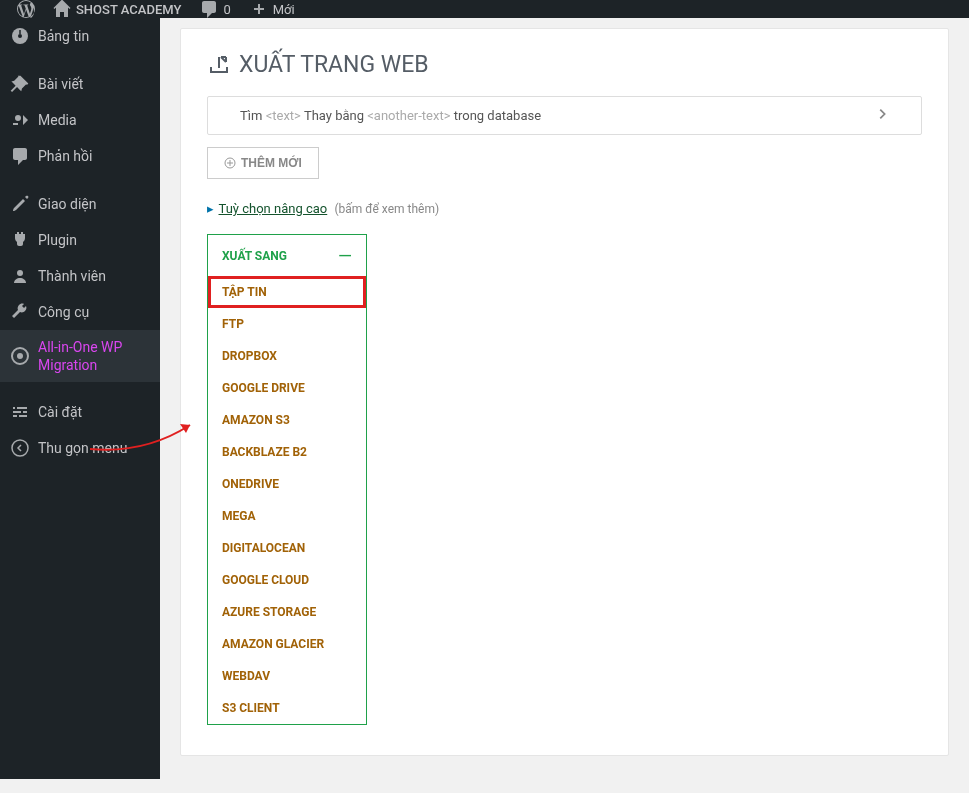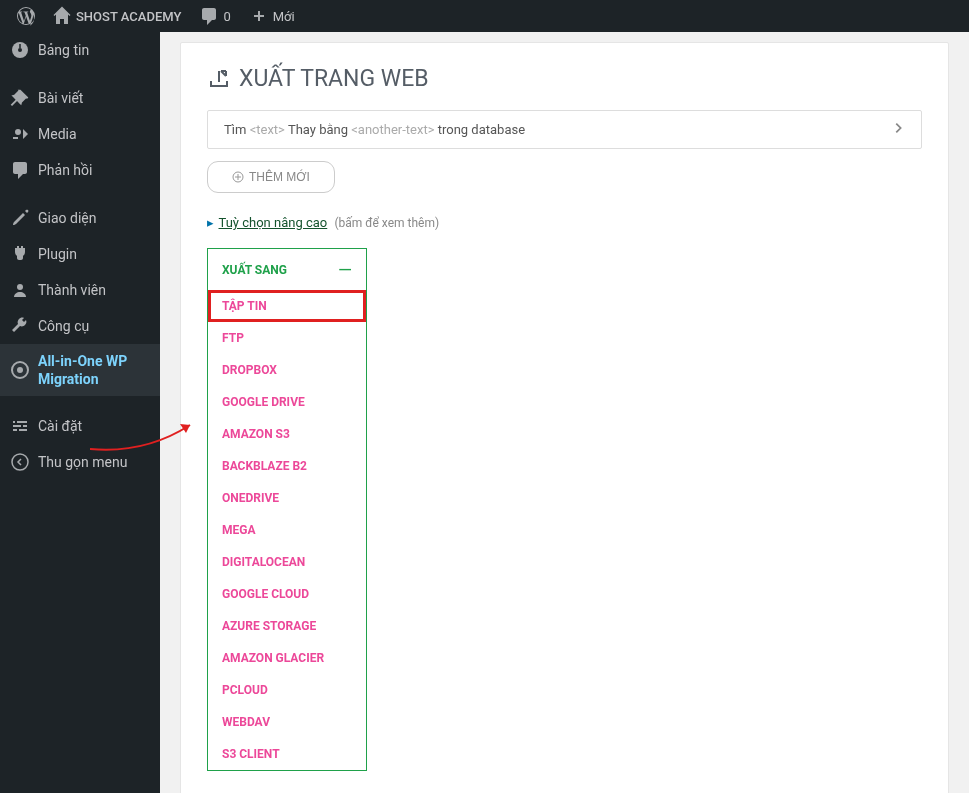--- a/index.html
+++ b/index.html
@@ -1,57 +1,57 @@
 <!DOCTYPE html>
 <html><head>
 <meta charset="utf-8">
 <style>
 * { box-sizing: border-box; margin: 0; padding: 0; }
 body { font-family: -apple-system, BlinkMacSystemFont, "Segoe UI", Roboto, sans-serif; background: #f1f1f1; width: 969px; height: 793px; overflow: hidden; position: relative; }
 
-.topbar { background: #1d2327; height: 32px; display: flex; align-items: center; padding: 0 8px; color: #c3c4c7; font-size: 13px; }
+.topbar { background: #1d2327; height: 18px; display: flex; align-items: center; padding: 0 8px; color: #c3c4c7; font-size: 13px; }
 .topbar-item { display: flex; align-items: center; padding: 0 8px; height: 32px; cursor: pointer; }
 .topbar svg { width: 20px; height: 20px; fill: #a7aaad; }
 .topbar .site-name { margin-left: 4px; font-weight: 500; }
 .topbar .sep { margin: 0 2px; }
 
 .container { display: flex; height: calc(100% - 32px); }
 
 .sidebar { width: 160px; background: #1d2327; color: #c3c4c7; font-size: 14px; flex-shrink: 0; position: relative; }
 .sidebar-item { display: flex; align-items: center; padding: 8px 10px; cursor: pointer; position: relative; }
 .sidebar-item svg { width: 20px; height: 20px; fill: #a7aaad; margin-right: 8px; flex-shrink: 0; }
-.sidebar-item.current { background: #2c3338; color: #7dd3fc; font-weight: 700; }
+.sidebar-item.current { background: #2c3338; color: #d946ef; font-weight: 400; }
 .sidebar-item.current::after { content: ""; position: absolute; right: -8px; top: 50%; transform: translateY(-50%); border: 8px solid transparent; border-right-color: #f1f1f1; }
 .sidebar-gap { height: 12px; }
 .submenu { background: #32373c; }
 .submenu-item { padding: 8px 12px; font-size: 13px; cursor: pointer; color: #b4b9be; display: flex; align-items: center; }
 .submenu-item.active { color: #fff; font-weight: 600; }
 .badge { background: #d63638; color: #fff; border-radius: 9px; min-width: 18px; height: 18px; display: inline-flex; align-items: center; justify-content: center; font-size: 11px; margin-left: 6px; padding: 0 5px; }
 
 .content { flex: 1; background: #f1f1f1; padding: 10px 20px 20px 20px; overflow: auto; }
 .panel { background: #fff; border: 1px solid #e5e5e5; border-radius: 2px; padding: 22px 26px 30px 26px; }
 .page-title { font-size: 23px; font-weight: 400; color: #555d66; text-transform: uppercase; display: flex; align-items: center; margin-bottom: 18px; }
 .page-title svg { width: 24px; height: 24px; stroke: #555d66; fill: none; margin-right: 8px; }
 
-.find-replace-row { border: 1px solid #ddd; border-radius: 2px; padding: 10px 16px; font-size: 13px; color: #555; display: flex; align-items: center; justify-content: space-between; margin-bottom: 12px; cursor: pointer; }
+.find-replace-row { border: 1px solid #ddd; border-radius: 2px; padding: 10px 32px; font-size: 13px; color: #555; display: flex; align-items: center; justify-content: space-between; margin-bottom: 12px; cursor: pointer; }
 .find-replace-row .chev svg { width: 14px; height: 14px; stroke: #888; fill: none; }
 .find-replace-row .ph { color: #aaa; }
 
-.add-btn { border: 1px solid #ccc; background: #fff; color: #888; font-size: 12px; font-weight: 400; padding: 8px 24px; border-radius: 11px; cursor: pointer; text-transform: uppercase; display: inline-flex; align-items: center; }
+.add-btn { border: 1px solid #ccc; background: #fff; color: #888; font-size: 12px; font-weight: 700; padding: 8px 16px; border-radius: 0; cursor: pointer; text-transform: uppercase; display: inline-flex; align-items: center; }
 .add-btn svg { width: 12px; height: 12px; fill: #999; margin-right: 5px; }
 
 .adv-options { margin-top: 22px; font-size: 13px; }
 .adv-options .tri { color: #0073aa; margin-right: 2px; }
 .adv-options a { color: #14532d; text-decoration: underline; cursor: pointer; }
 .adv-options .hint { color: #888; font-size: 12px; margin-left: 4px; }
 
 .export-box { margin-top: 18px; width: 160px; border: 1px solid #1fa14a; background: #fff; }
 .export-header { color: #1fa14a; font-weight: 700; font-size: 12px; padding: 10px 14px; text-transform: uppercase; display: flex; align-items: center; justify-content: space-between; cursor: pointer; }
 .export-header .minus { font-size: 18px; font-weight: 400; }
-.export-item { color: #ec4899; font-weight: 700; font-size: 12px; padding: 9px 14px; text-transform: uppercase; cursor: pointer; }
+.export-item { color: #a16207; font-weight: 700; font-size: 12px; padding: 9px 14px; text-transform: uppercase; cursor: pointer; }
 .export-item.highlight { outline: 3px solid #e02020; outline-offset: -3px; }
 
 .arrow-annotation { position: absolute; left: 90px; top: 419px; pointer-events: none; }
 .arrow-annotation svg { width: 110px; height: 40px; }
 </style>
 </head>
 <body>
 
 <div class="topbar">
   <div class="topbar-item">
@@ -206,21 +206,20 @@
             <div class="export-item">DROPBOX</div>
             <div class="export-item">GOOGLE DRIVE</div>
             <div class="export-item">AMAZON S3</div>
             <div class="export-item">BACKBLAZE B2</div>
             <div class="export-item">ONEDRIVE</div>
             <div class="export-item">MEGA</div>
             <div class="export-item">DIGITALOCEAN</div>
             <div class="export-item">GOOGLE CLOUD</div>
             <div class="export-item">AZURE STORAGE</div>
             <div class="export-item">AMAZON GLACIER</div>
-            <div class="export-item">PCLOUD</div>
             <div class="export-item">WEBDAV</div>
             <div class="export-item">S3 CLIENT</div>
           </div>
       </div>
     </div>
   </div>
 </div>
 
 <div class="arrow-annotation">
   <svg viewBox="0 0 110 40">

